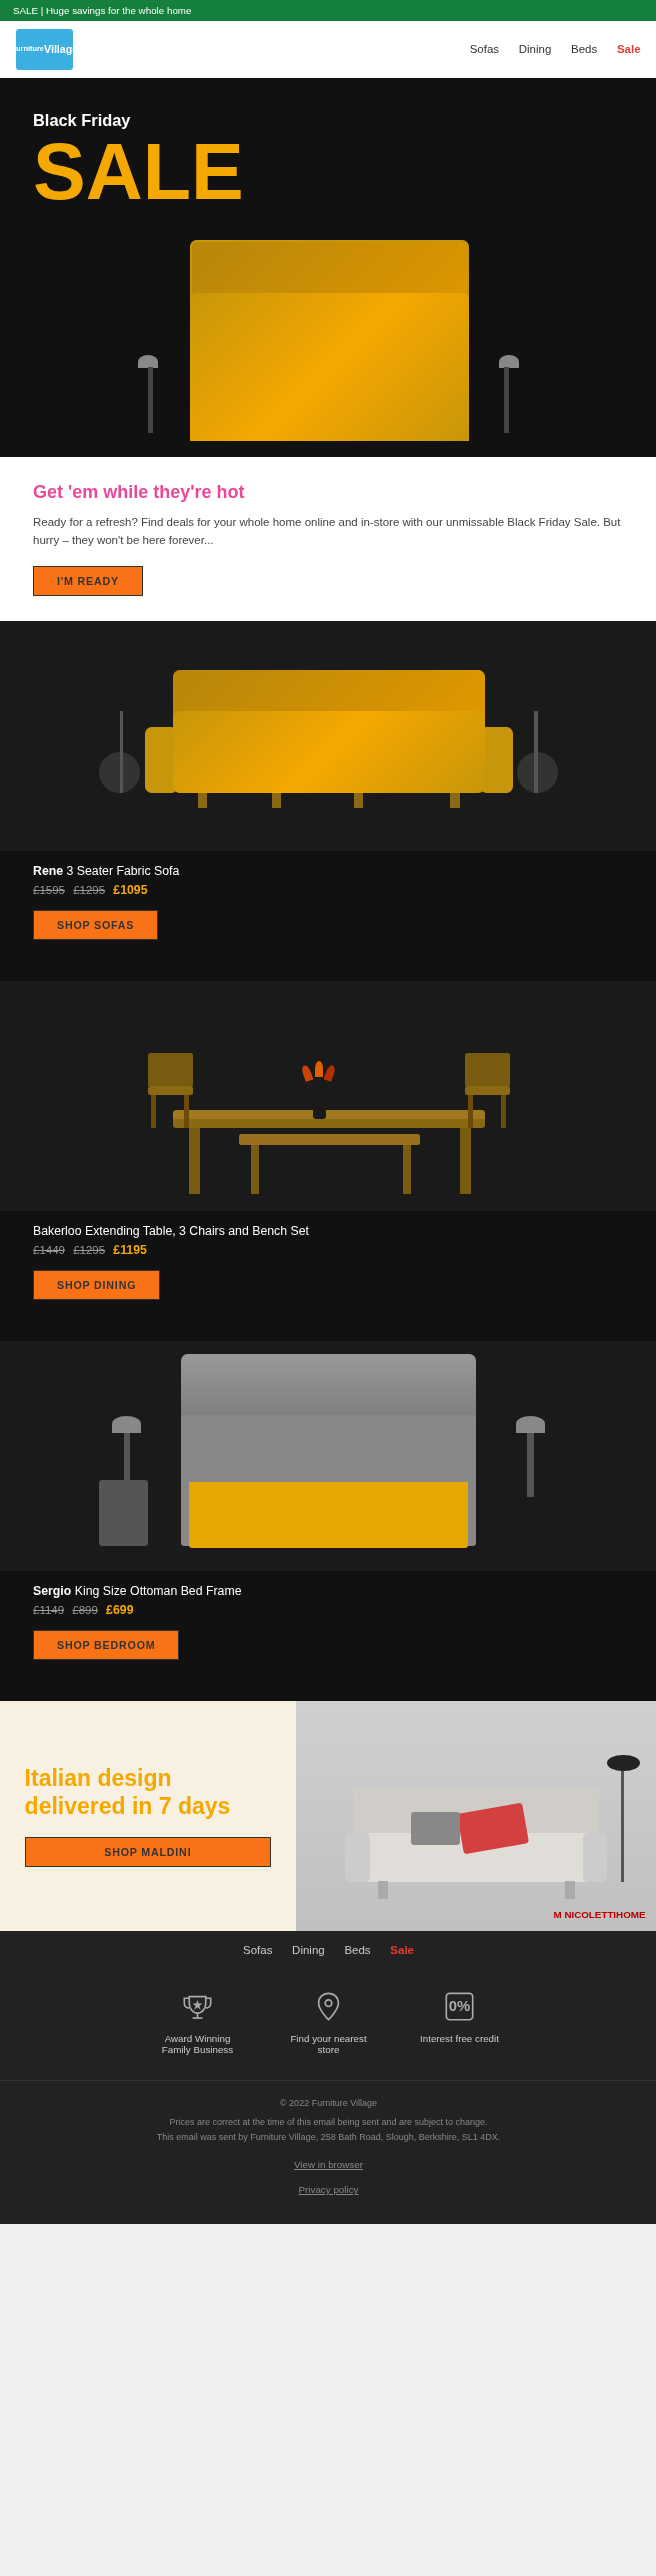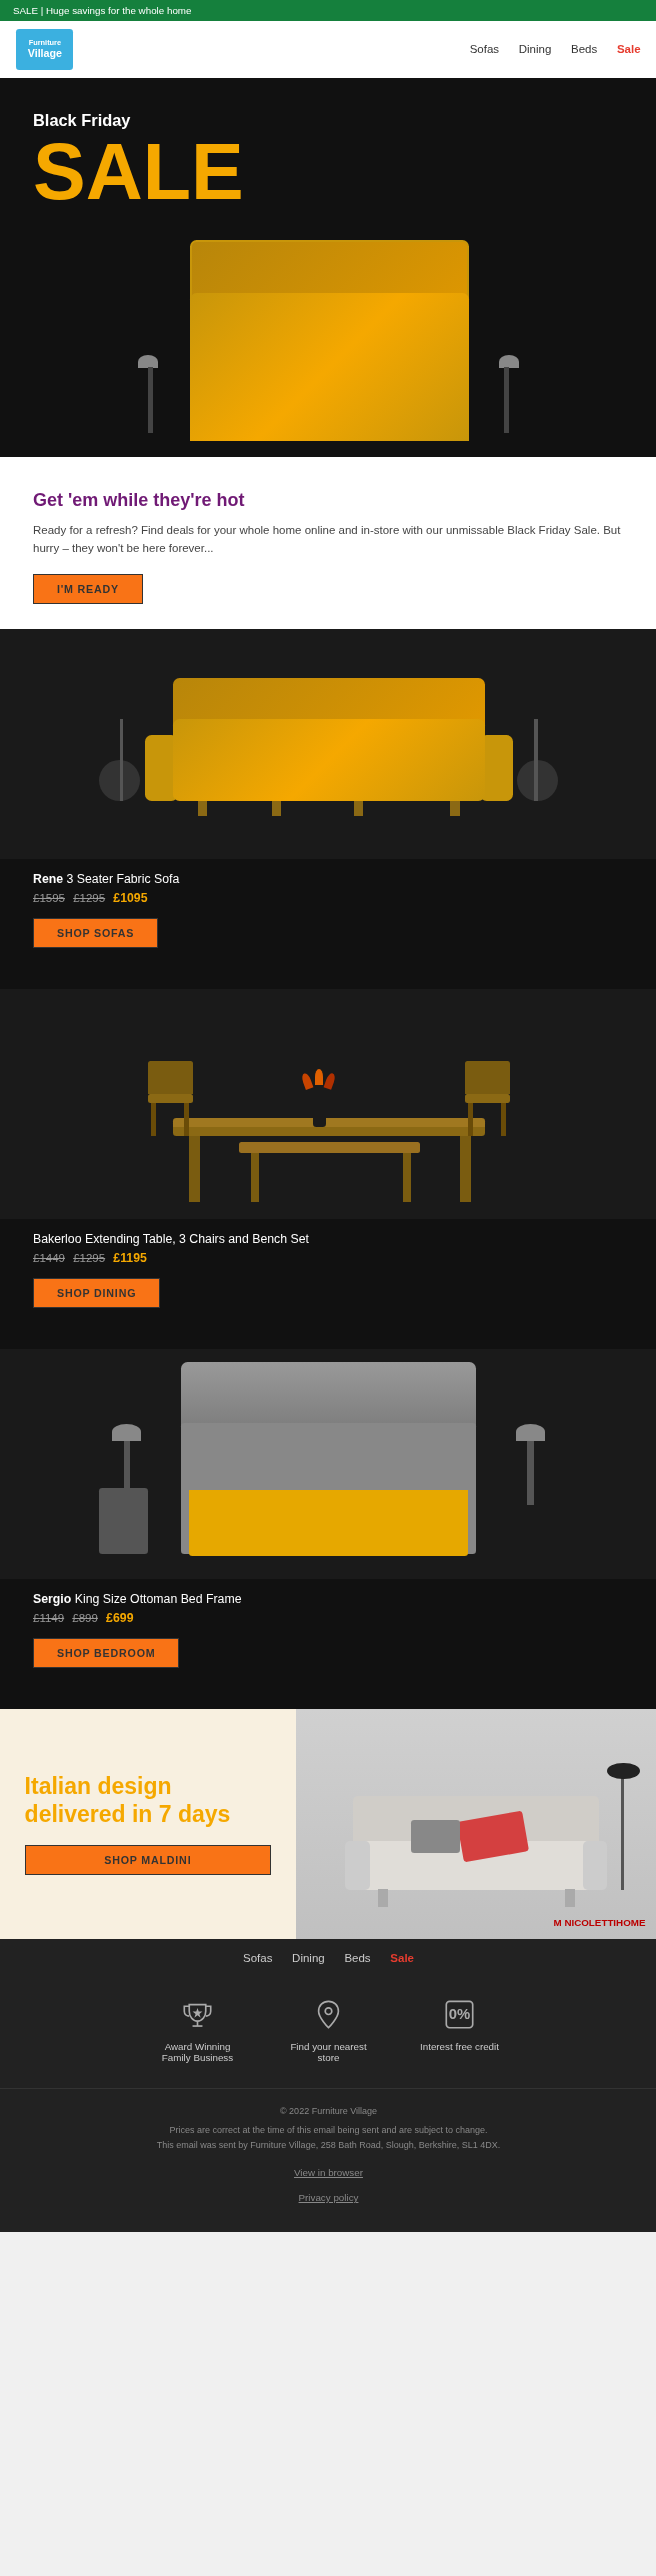--- a/index.html
+++ b/index.html
@@ -22,21 +22,21 @@
       padding: 8.2px 16.4px;
     }
     .logo {
       background: #3bb0e0;
       color: #fff;
       font-size: 9.8px;
       font-weight: bold;
       width: 57px;
       height: 41px;
       display: flex;
-      flex-direction: column;
+      flex-direction: row;
       align-items: center;
       justify-content: center;
       border-radius: 3.3px;
       line-height: 1.2;
       text-align: center;
       padding: 3.3px;
     }
     .logo .logo-line1 { font-size: 7.4px; }
     .logo .logo-line2 { font-size: 10.7px; font-weight: 900; }
     .nav {
@@ -144,22 +144,21 @@
 
     
     .section-white {
       background: #fff;
       padding: 24.6px 33px;
     }
     .section-white h2 {
       font-size: 18px;
       font-weight: bold;
       margin-bottom: 9.8px;
-      color: #701a75;
-      margin-top: 8px;
+      color: #ec4899;
     }
     .section-white p {
       font-size: 11.5px;
       color: #444;
       line-height: 1.6;
       margin-bottom: 16.4px;
     }
     .btn-outline {
       display: inline-block;
       border: 1.6px solid #333;

